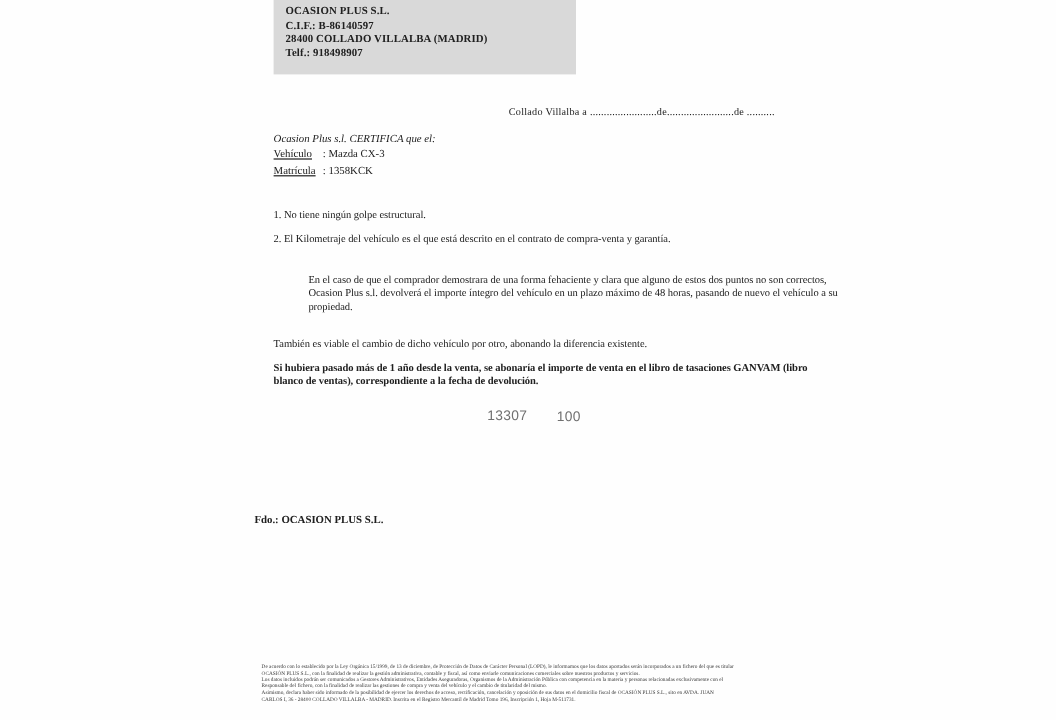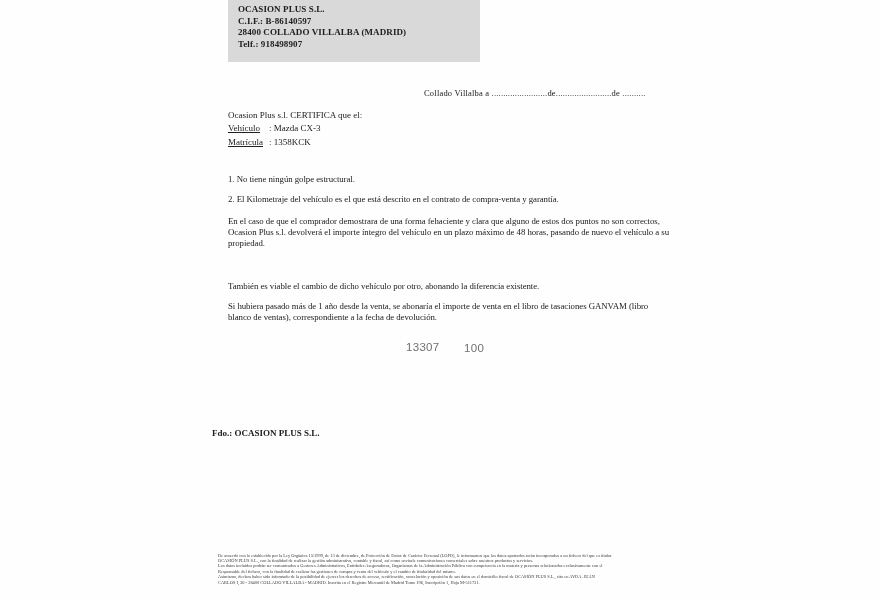--- a/index.html
+++ b/index.html
@@ -19,38 +19,38 @@
     padding: 4px 0 4px 10px;
     font-weight: bold; font-size: 9px; line-height: 11.6px;
     letter-spacing: 0.1px;
   }
 
   .date-line {
     position: absolute; left: 424px; top: 88px;
     font-size: 8.5px; letter-spacing: 0.2px; white-space: nowrap;
   }
 
-  .certify-intro { position: absolute; left: 228px; top: 110px; font-size: 9px; white-space: nowrap; }
+  .certify-intro { position: absolute; left: 228px; top: 110px; font-size: 9px; white-space: nowrap; font-style: italic; }
   .cert-row { position: absolute; left: 228px; font-size: 9px; white-space: nowrap; }
   .cert-row.vehicle { top: 123px; }
   .cert-row.plate   { top: 137px; }
   .cert-label { display: inline-block; min-width: 41px; text-decoration: underline; text-underline-offset: 1px; }
 
   .point { position: absolute; left: 228px; font-size: 8.8px; white-space: nowrap; letter-spacing: -0.05px; }
   .point.p1 { top: 174px; text-align: center; }
   .point.p2 { top: 194px; }
 
   .para {
     position: absolute; left: 228px; width: 445px;
     font-size: 8.8px; line-height: 11px; letter-spacing: -0.05px;
     text-align: left;
   }
-  .para.p1 { top: 216px; }
+  .para.p1 { top: 228px; margin-left: 29px; }
   .para.p2 { top: 281px; }
-  .para.p3 { top: 301px; }
+  .para.p3 { top: 301px; font-weight: bold; }
 
   .signature { position: absolute; left: 212px; top: 428px; font-weight: bold; font-size: 9px; white-space: nowrap; }
 
   .footer {
     position: absolute; left: 218px; top: 553px;
     width: 810px;
     font-size: 8px; line-height: 9.7px; color: #3a3a3a;
     transform: scale(0.55); transform-origin: top left;
   }
   .footer div { white-space: nowrap; }

